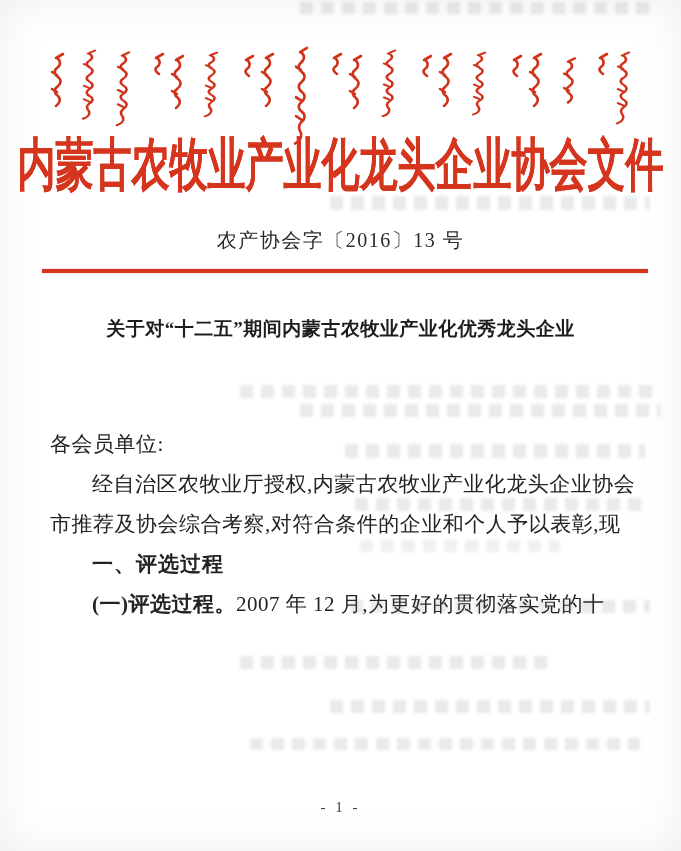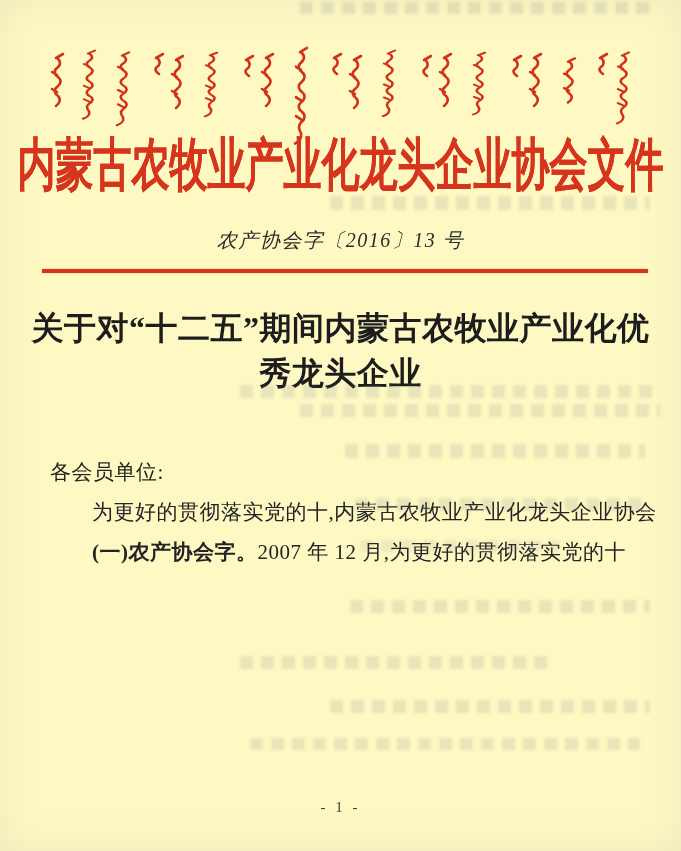--- a/index.html
+++ b/index.html
@@ -1,20 +1,20 @@
 <!DOCTYPE html>
 <html><head>
 <meta charset="utf-8">
 <style>
   html,body{margin:0;padding:0;background:#e8e8e6;}
   .page{
     position:relative;
     width:681px;height:851px;
     margin:0 auto;
-    background:#fef9c3;
+    background:#ffffff;
     overflow:hidden;
     box-shadow:inset 0 0 40px rgba(160,160,155,.18);
     font-family:"Liberation Serif","DejaVu Serif",serif;
   }
   
   .mongolian{position:absolute;left:38px;top:42px;width:604px;height:112px;}
   .banner{
     position:absolute;top:134px;left:0;right:0;
     text-align:center;
     font-size:38px;line-height:60px;
@@ -24,40 +24,39 @@
     white-space:nowrap;
     letter-spacing:0px;
     text-shadow:0 0 .5px #d5341d;
   }
   .doc-number{
     position:absolute;top:226px;left:0;right:0;
     text-align:center;
     font-size:20px;line-height:28px;
     color:#2b2b2b;
     letter-spacing:1.5px;
-    font-style:italic;
   }
   .red-rule{
     position:absolute;top:269px;left:42px;
     width:606px;height:4px;
     background:#d4371c;
     box-shadow:0 0 1px #d4371c;
   }
   
   .doc-title{
     position:absolute;top:306px;left:25px;right:25px;
     text-align:center;
-    font-size:32px;line-height:45px;
+    font-size:19px;line-height:45px;
     font-weight:bold;
     color:#1d1d1d;
     letter-spacing:.5px;
   }
   
   .body{
-    position:absolute;top:452px;left:50px;width:590px;
+    position:absolute;top:424px;left:50px;width:590px;
     font-size:21px;line-height:40px;
     color:#232323;
     letter-spacing:.5px;
   }
   .line{white-space:nowrap;}
   .indent{text-indent:2em;}
   .section-heading{
     font-family:"Liberation Sans","DejaVu Sans",sans-serif;
     font-weight:bold;
     font-size:21px;
@@ -123,23 +122,25 @@
   <div class="doc-number">农产协会字〔2016〕13 号</div>
 
   <div class="red-rule"></div>
 
   <div class="doc-title">
     <div>关于对“十二五”期间内蒙古农牧业产业化优秀龙头企业</div>
   </div>
 
   <div class="body">
     <div class="line">各会员单位:</div>
-    <div class="line indent">为更好的贯彻落实党的十,内蒙古农牧业产业化龙头企业协会</div>
+    <div class="line indent">经自治区农牧业厅授权,内蒙古农牧业产业化龙头企业协会</div>
+    <div class="line">市推荐及协会综合考察,对符合条件的企业和个人予以表彰,现</div>
+    <div class="line indent section-heading">一、评选过程</div>
     <div class="line indent">
-      <span class="item-bold">(一)农产协会字。</span><span>2007 年 12 月,为更好的贯彻落实党的十</span>
+      <span class="item-bold">(一)评选过程。</span><span>2007 年 12 月,为更好的贯彻落实党的十</span>
     </div>
   </div>
 
   <div class="footer">- 1 -</div>
 
   <div class="noise" style="left:300px;top:2px;width:350px;height:12px;"></div>
   <div class="noise" style="left:330px;top:196px;width:320px;height:14px;"></div>
   <div class="noise" style="left:240px;top:385px;width:420px;height:13px;"></div>
   <div class="noise" style="left:300px;top:404px;width:360px;height:13px;"></div>
   <div class="noise" style="left:345px;top:444px;width:300px;height:14px;"></div>

